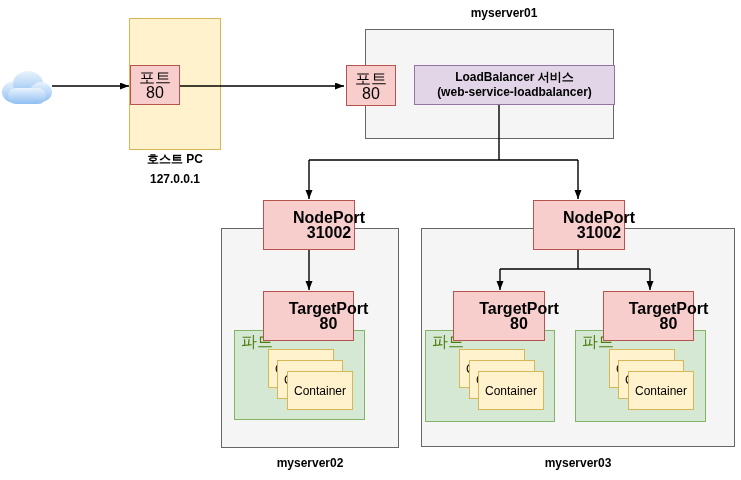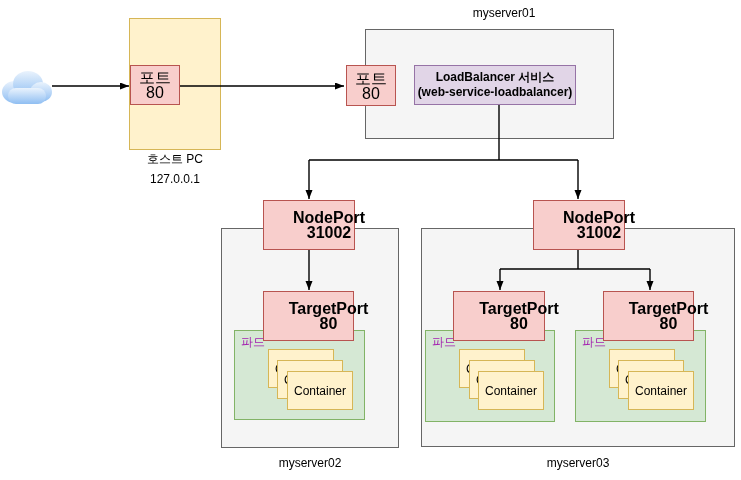--- a/index.html
+++ b/index.html
@@ -37,31 +37,31 @@
     display:flex;flex-direction:column;align-items:center;justify-content:center;
     text-align:center;
   }
   .purple-box .ln{font-size:12px;line-height:15px;font-weight:bold;white-space:nowrap;}
   .green-box{
     background:var(--box_green,#D5E8D4);
     border:1px solid var(--box_green_border,#82B366);
   }
   .pod-label{
     position:absolute;left:6px;top:4px;
-    font-size:12px;line-height:14px;color:#a21caf;
+    font-size:16px;line-height:14px;color:#4d7c0f;
   }
   .card{
     background:var(--box_yellow,#FFF2CC);
     border:1px solid var(--box_yellow_border,#D6B656);
     border-radius:0;
     display:flex;align-items:center;justify-content:center;
     font-size:12px;color:#000;
   }
   .caption{
-    font-weight:normal;font-size:12px;line-height:15px;color:#000;
+    font-weight:bold;font-size:12px;line-height:15px;color:#000;
     text-align:center;transform:translateX(-50%);white-space:nowrap;
   }
   .overlay{position:absolute;left:0;top:0;pointer-events:none;}
 </style>
 </head>
 <body>
 
 <div class="canvas">
 
   <div class="abs host-box" style="left:129px;top:18px;width:92px;height:132px;"></div>
@@ -101,21 +101,21 @@
   <div class="abs pink-box" style="left:130px;top:65px;width:50px;height:40px;">
     <span class="ln">포트</span>
     <span class="ln">80</span>
   </div>
 
   <div class="abs pink-box" style="left:346px;top:65px;width:50px;height:41px;">
     <span class="ln">포트</span>
     <span class="ln">80</span>
   </div>
 
-  <div class="abs purple-box" style="left:414px;top:65px;width:162px;height:40px;">
+  <div class="abs purple-box" style="left:414px;top:65px;width:201px;height:40px;">
     <span class="ln">LoadBalancer 서비스</span>
     <span class="ln">(web-service-loadbalancer)</span>
   </div>
 
   <div class="abs pink-box bold" style="left:263px;top:200px;width:92px;height:50px;">
     <span class="ln">NodePort</span>
     <span class="ln">31002</span>
   </div>
 
   <div class="abs pink-box bold" style="left:533px;top:200px;width:92px;height:50px;">

